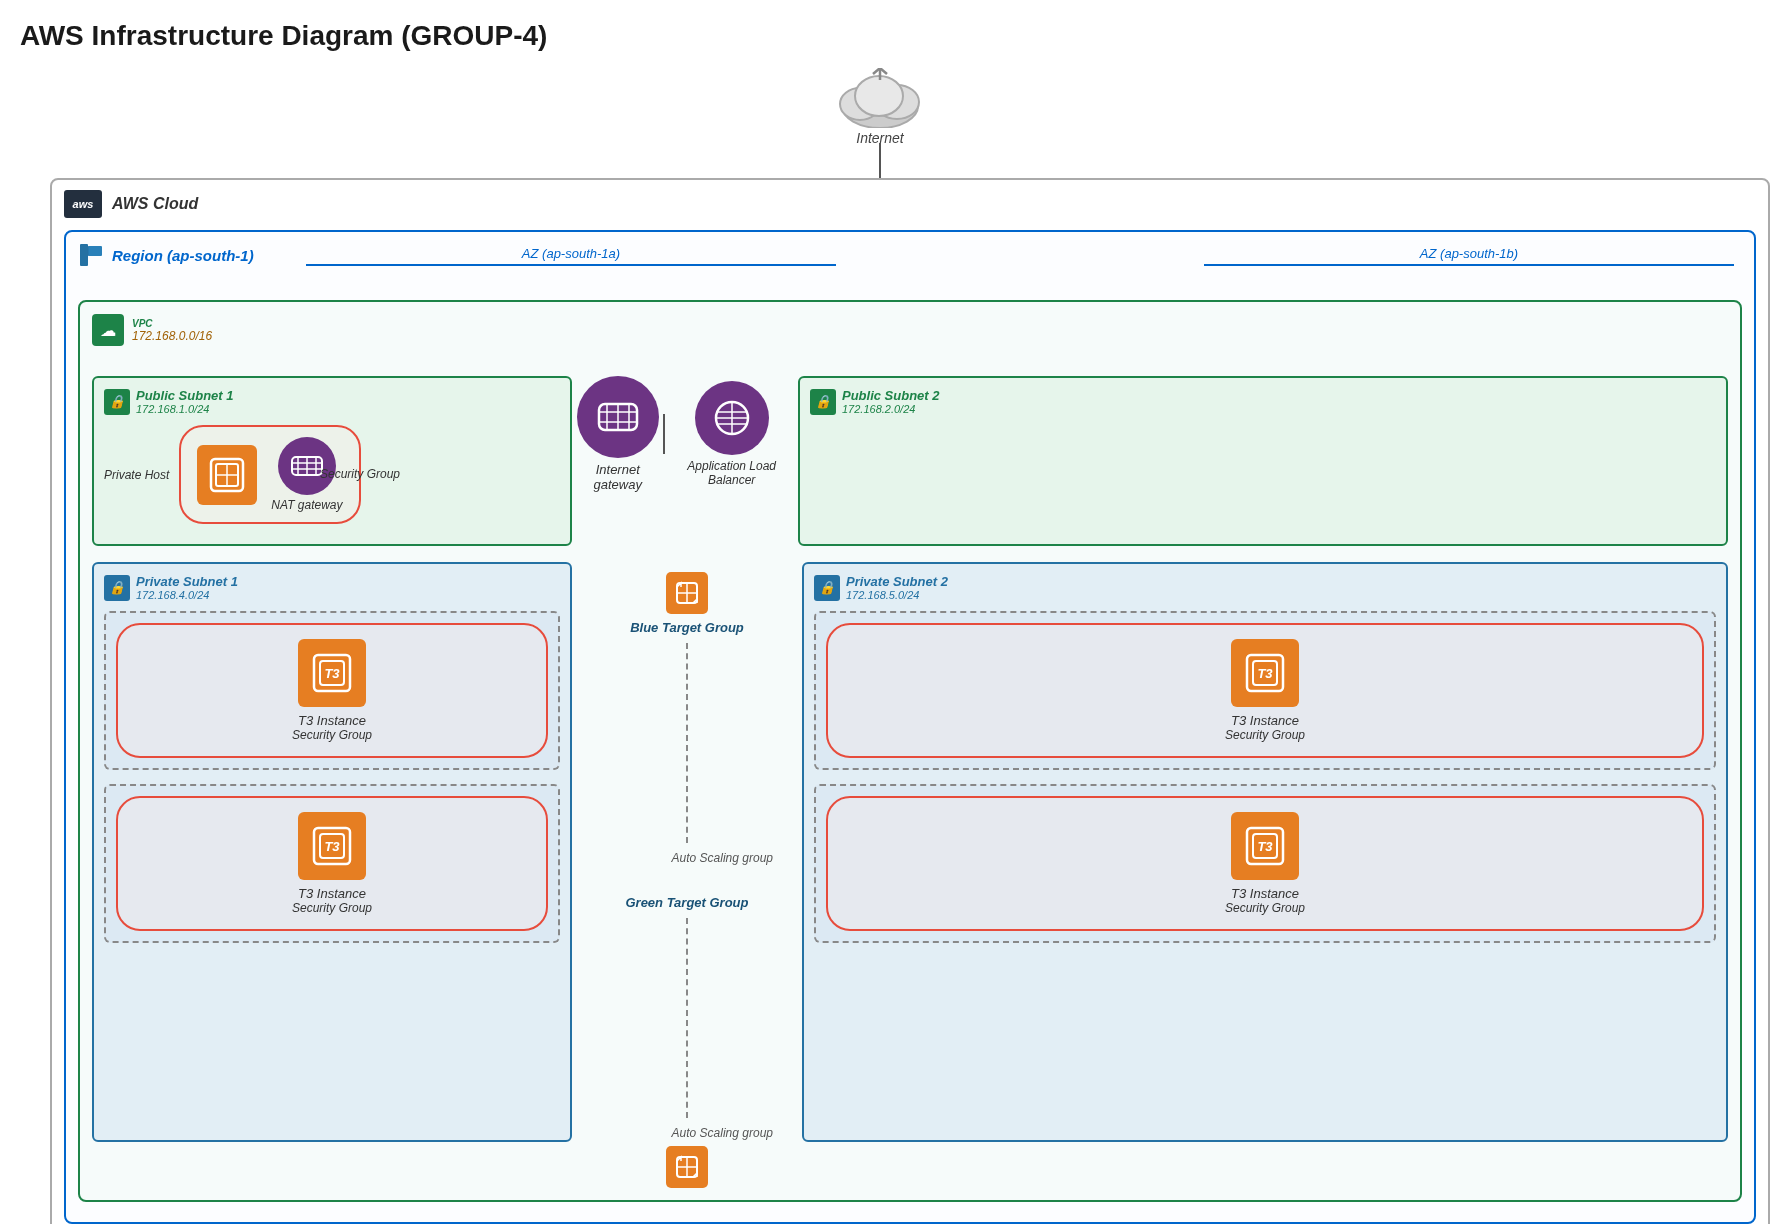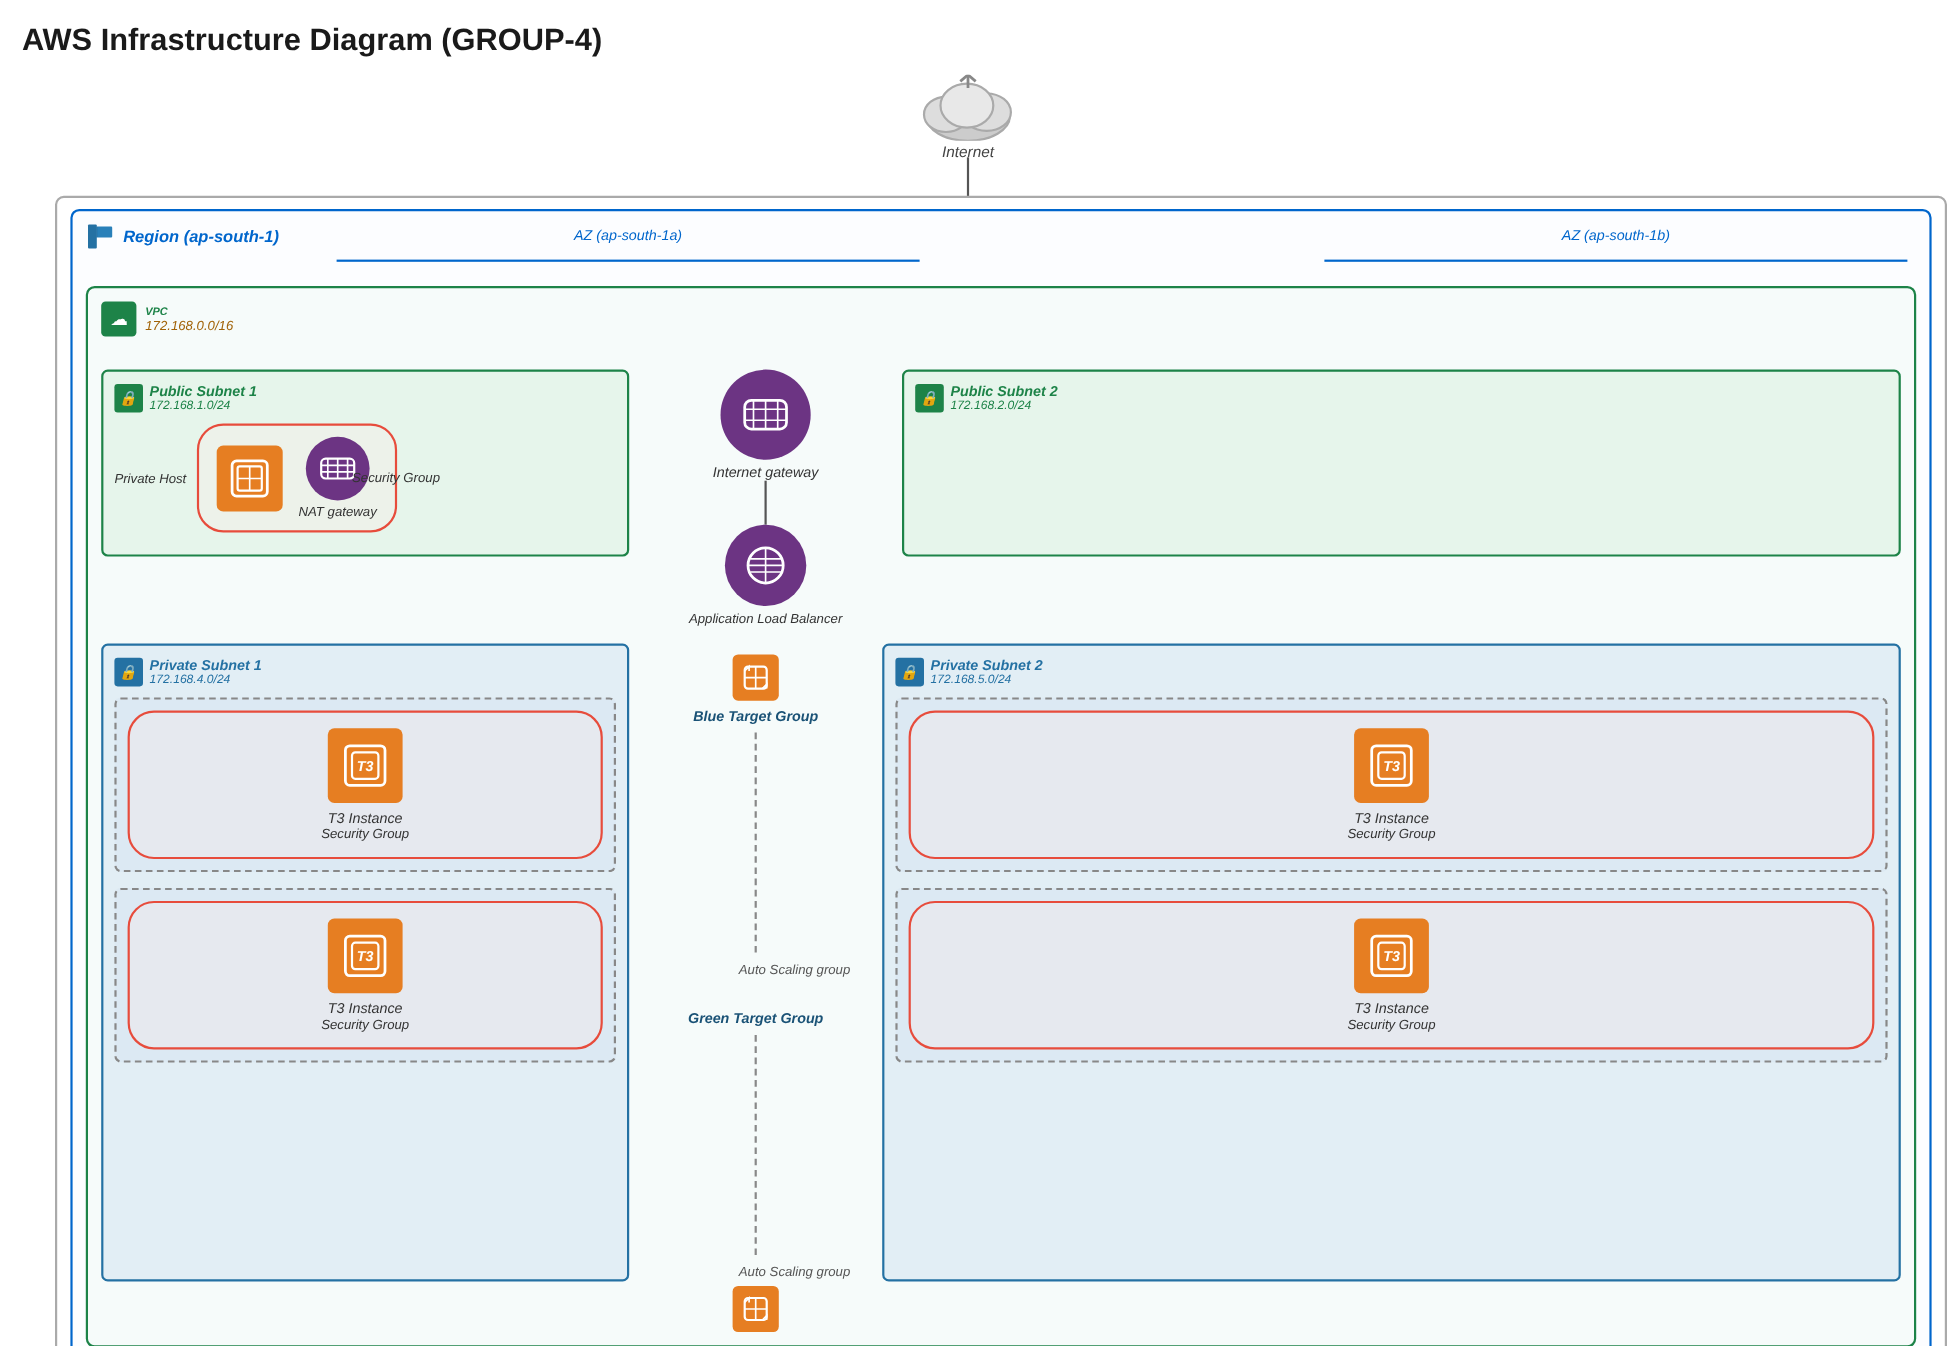--- a/index.html
+++ b/index.html
@@ -133,34 +133,38 @@
         <ellipse cx="62" cy="34" rx="22" ry="17" fill="#ddd" stroke="#aaa" stroke-width="2"></ellipse>
         <ellipse cx="44" cy="28" rx="24" ry="20" fill="#e8e8e8" stroke="#aaa" stroke-width="2"></ellipse>
 
         <line x1="45" y1="12" x2="45" y2="0" stroke="#888" stroke-width="2.5"></line>
         <polyline points="38,6 45,0 52,6" fill="none" stroke="#888" stroke-width="2.5"></polyline>
       </svg>
       <div style="font-size:14px; color:#444; margin-top:2px;">Internet</div>
     </div>
 
     <div class="elem aws-cloud" style="top:110px; left:30px;">
+      <div class="aws-cloud-header">
+        <div class="aws-logo">aws</div>
+        <div class="aws-cloud-label">AWS Cloud</div>
+      </div>
 
       <div style="position:relative; border: 2px solid #0066cc; border-radius:8px; padding:10px 12px 20px 12px; background:rgba(230,240,255,0.1); min-height:980px;">
         <div class="region-header">
 
           <svg width="26" height="26" viewBox="0 0 26 26">
             <rect x="2" y="2" width="8" height="22" fill="#2471a3" rx="1"></rect>
             <rect x="10" y="4" width="14" height="10" fill="#2980b9" rx="1"></rect>
             <line x1="10" y1="4" x2="10" y2="14" stroke="#2471a3" stroke-width="1"></line>
           </svg>
           <div class="region-label">Region (ap-south-1)</div>
         </div>
 
         <div style="position:absolute; top:14px; left:240px; right:20px; display:flex; justify-content:space-between;">
-          <div style="border-bottom:2px solid #0066cc; padding-bottom:15px; color:#0066cc; font-size:13px; width:530px; text-align:center;">AZ (ap-south-1a)</div>
+          <div style="border-bottom:2px solid #0066cc; padding-bottom:3px; color:#0066cc; font-size:13px; width:530px; text-align:center;">AZ (ap-south-1a)</div>
           <div style="border-bottom:2px solid #0066cc; padding-bottom:3px; color:#0066cc; font-size:13px; width:530px; text-align:center;">AZ (ap-south-1b)</div>
         </div>
 
         <div style="position:relative; border:2px solid #1d8348; border-radius:8px; padding:12px; background:rgba(200,235,205,0.1); margin-top:32px; min-height:880px;">
           <div style="display:flex; align-items:center; gap:8px; margin-bottom:4px;">
             <div style="background:#1d8348; border-radius:4px; width:32px; height:32px; display:flex; align-items:center; justify-content:center; color:white; font-size:16px;">☁</div>
             <div>
               <div style="font-size:10px; font-weight:bold; color:#1d8348;">VPC</div>
               <div style="font-size:12px; color:#a16207;">172.168.0.0/16</div>
             </div>
@@ -203,21 +207,21 @@
                         </svg>
                       </div>
                       <div style="font-size:12px; color:#333; text-align:center; margin-top:3px;">NAT gateway</div>
                     </div>
                   </div>
                   <div style="font-size:12px; color:#333; white-space:nowrap; position:absolute; left:240px; top:165px;">Security Group</div>
                 </div>
               </div>
             </div>
 
-            <div style="width:248px; flex-shrink:0; display:flex; flex-direction:column; align-items:center; padding-top:0; gap:0;">
+            <div style="width:226px; flex-shrink:0; display:flex; flex-direction:row; align-items:center; padding-top:0; gap:0;">
 
               <div style="display:flex; flex-direction:column; align-items:center;">
                 <div style="background:#6c3483; border-radius:50%; width:82px; height:82px; display:flex; align-items:center; justify-content:center;">
                   <svg width="50" height="50" viewBox="0 0 50 50">
                     <rect x="6" y="12" width="38" height="26" rx="6" fill="none" stroke="white" stroke-width="2.5"></rect>
                     <line x1="14" y1="12" x2="14" y2="38" stroke="white" stroke-width="1.5"></line>
                     <line x1="25" y1="12" x2="25" y2="38" stroke="white" stroke-width="1.5"></line>
                     <line x1="36" y1="12" x2="36" y2="38" stroke="white" stroke-width="1.5"></line>
                     <line x1="6" y1="20" x2="44" y2="20" stroke="white" stroke-width="1.5"></line>
                     <line x1="6" y1="30" x2="44" y2="30" stroke="white" stroke-width="1.5"></line>

